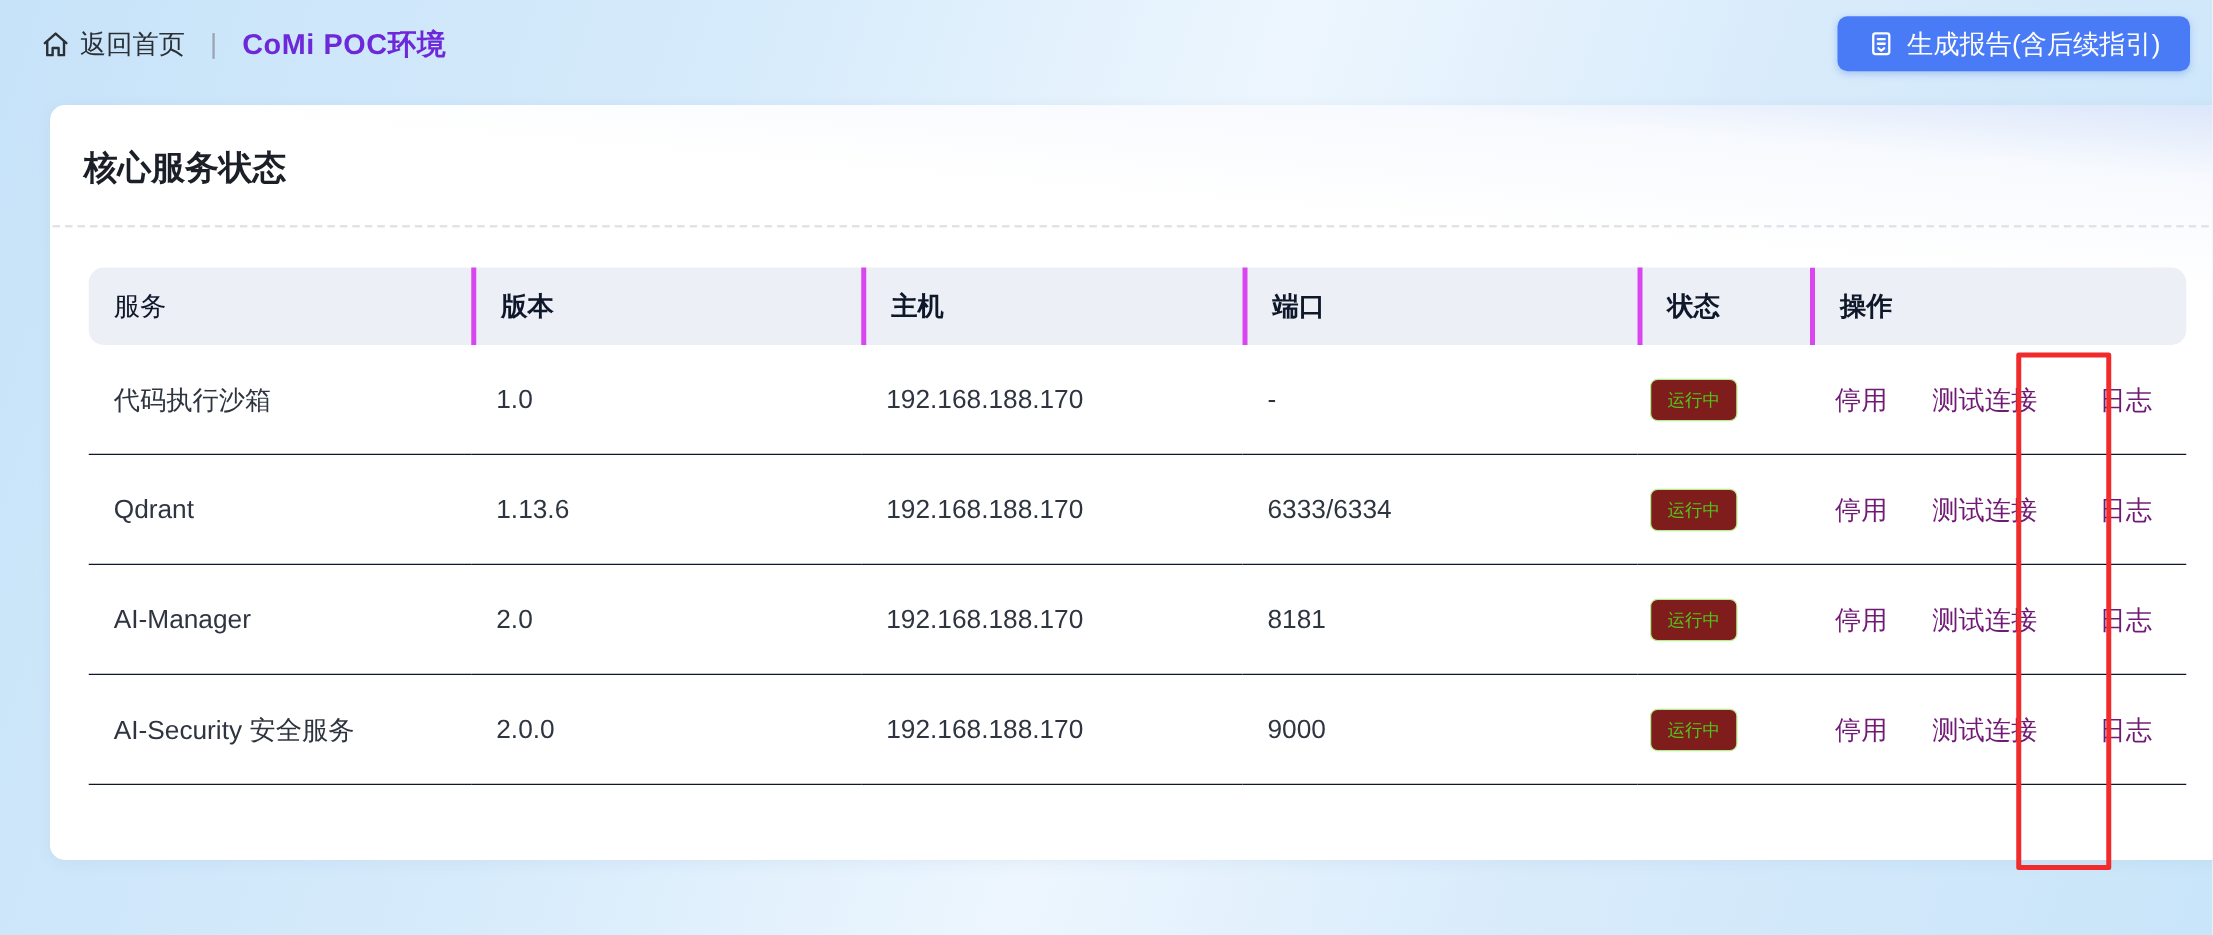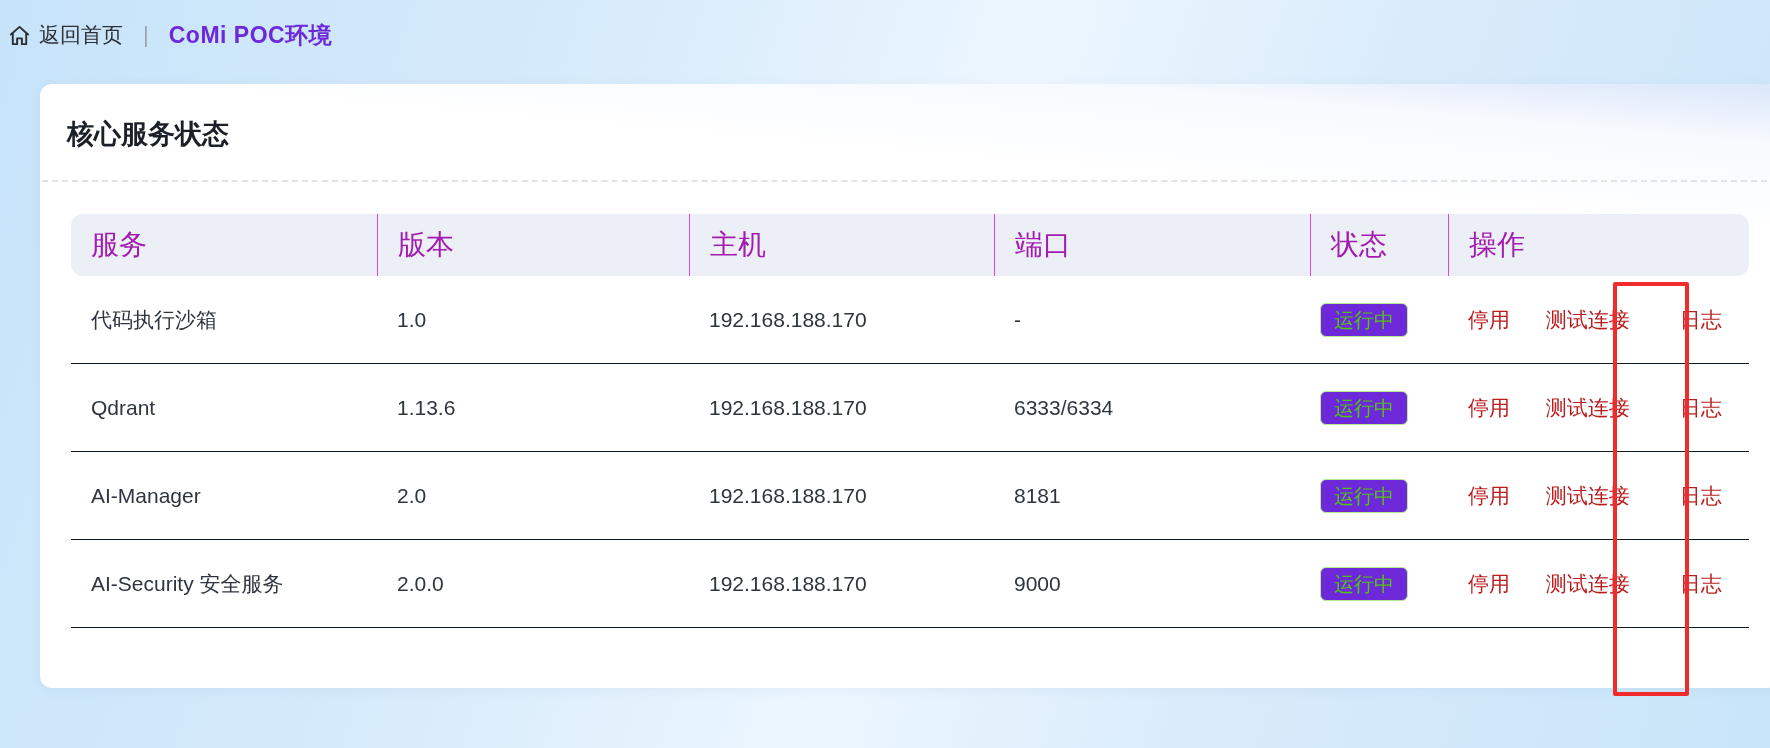--- a/index.html
+++ b/index.html
@@ -6,21 +6,21 @@
   html,body { width:1770px; height:748px; overflow:hidden;
     font-family:"Liberation Sans","DejaVu Sans",sans-serif; }
   body {
     position:relative;
     background:linear-gradient(108deg,#c7e3f9 0%,#d6ebfb 30%,#edf6fe 52%,#d8ebfb 72%,#c9e5f9 100%);
     color:#303133;
   }
 
   
   .topbar { position:absolute; top:0; left:0; width:100%; height:70px; }
-  .topbar-left { position:absolute; left:8px; top:0; height:70px; display:flex; align-items:center; }
+  .topbar-left { position:absolute; left:33px; top:0; height:70px; display:flex; align-items:center; }
   .home-link { display:flex; align-items:center; gap:8px; cursor:pointer; }
   .home-link span.txt { font-size:21px; color:#2b2f36; }
   .tb-divider { margin:0 20px; font-size:22px; color:#9aa4b2; }
   .env-title { font-size:23px; font-weight:600; color:#6d28d9; letter-spacing:0.5px; }
   .topbar-right { position:absolute; right:18px; top:13px; display:flex; gap:16px; }
   .btn { height:44px; display:flex; align-items:center; gap:10px; border:none;
     border-radius:8px; font-size:21px; cursor:pointer;
     font-family:"Liberation Sans","DejaVu Sans",sans-serif; }
   .btn-primary { width:282px; justify-content:center; background:#4a7bf7; color:#fff;
     box-shadow:0 2px 6px rgba(74,123,247,.35); }
@@ -32,33 +32,33 @@
     border-radius:12px; background:#fff; box-shadow:0 2px 10px rgba(120,150,190,.10);margin-left:26px; }
   .card::before { content:""; position:absolute; inset:0; border-radius:12px;
     background:linear-gradient(185deg, rgba(217,229,250,.95) 0%, rgba(240,245,253,.55) 60px, rgba(255,255,255,0) 150px);
     pointer-events:none; }
   .card-title { position:relative; padding:32px 0 0 27px; font-size:27px; font-weight:700; color:#1b1f27; }
   .card-dashes { position:relative; margin:28px 2px 0 2px; border-top:2px dashed #e2e3e6; }
 
   
   .table-wrap { position:relative; margin:32px 30px 0 31px; }
   table { width:1678px; table-layout:fixed; border-collapse:separate; border-spacing:0; }
-  thead th { height:62px; background:#eceff5; font-size:28px; font-weight:500; color:#a21caf;
+  thead th { height:62px; background:#eceff5; font-size:21px; font-weight:500; color:#0f172a;
     text-align:left; padding-left:20px; }
   thead th:first-child { border-radius:12px 0 0 12px; }
   thead th:last-child  { border-radius:0 12px 12px 0; }
-  thead th + th { border-left:1px solid #d946ef; }
+  thead th + th { border-left:4px solid #d946ef;font-weight:bold; }
   tbody td { height:88px; font-size:21px; color:#2f3540; padding-left:20px;
     border-bottom:1px solid #0f172a; background:transparent; }
   tbody td.c-status { padding-left:10px; }
 
-  .badge-running { display:inline-block; padding:4px 13px; font-size:20px; line-height:24px;
-    color:#52c41a; background:#6d28d9; border:1px solid #b7eb8f; border-radius:6px; }
+  .badge-running { display:inline-block; padding:4px 13px; font-size:14px; line-height:24px;
+    color:#52c41a; background:#7f1d1d; border:1px solid #b7eb8f; border-radius:6px; }
 
-  .action-link { color:#b91c1c; cursor:pointer; text-decoration:none; }
+  .action-link { color:#701a75; cursor:pointer; text-decoration:none; }
   .action-link + .action-link { margin-left:30px; }
   .action-logs { margin-left:44px !important; }
 
   
   .red-annotation { position:absolute; left:1613px; top:282px; width:76px; height:414px;
     border:4px solid #f12b2b; border-radius:2px; pointer-events:none; z-index:9; }
 
   .icon-svg { display:block; }
 </style>
 </head>
@@ -73,20 +73,31 @@
           <path d="M5 10 V21 H9.5 V15 H14.5 V21 H19 V10"></path>
         </svg>
       </span>
       <span class="txt">返回首页</span>
     </div>
     <span class="tb-divider">|</span>
     <span class="env-title">CoMi POC环境</span>
   </div>
 
   <div class="topbar-right">
+    <button class="btn btn-primary">
+      <span>
+        <svg class="icon-svg" width="22" height="22" viewBox="0 0 24 24" fill="none" stroke="#ffffff" stroke-width="2" stroke-linecap="round" stroke-linejoin="round">
+          <rect x="5" y="3" width="14" height="18" rx="2"></rect>
+          <path d="M9 8 H15"></path>
+          <path d="M9 12 H15"></path>
+          <path d="M9.5 16 L12 18 L14.5 16"></path>
+        </svg>
+      </span>
+      <span>生成报告(含后续指引)</span>
+    </button>
 
   </div>
 </div>
 
 <div class="card">
   <div class="card-title">核心服务状态</div>
   <div class="card-dashes"></div>
 
   <div class="table-wrap">
     <table>

